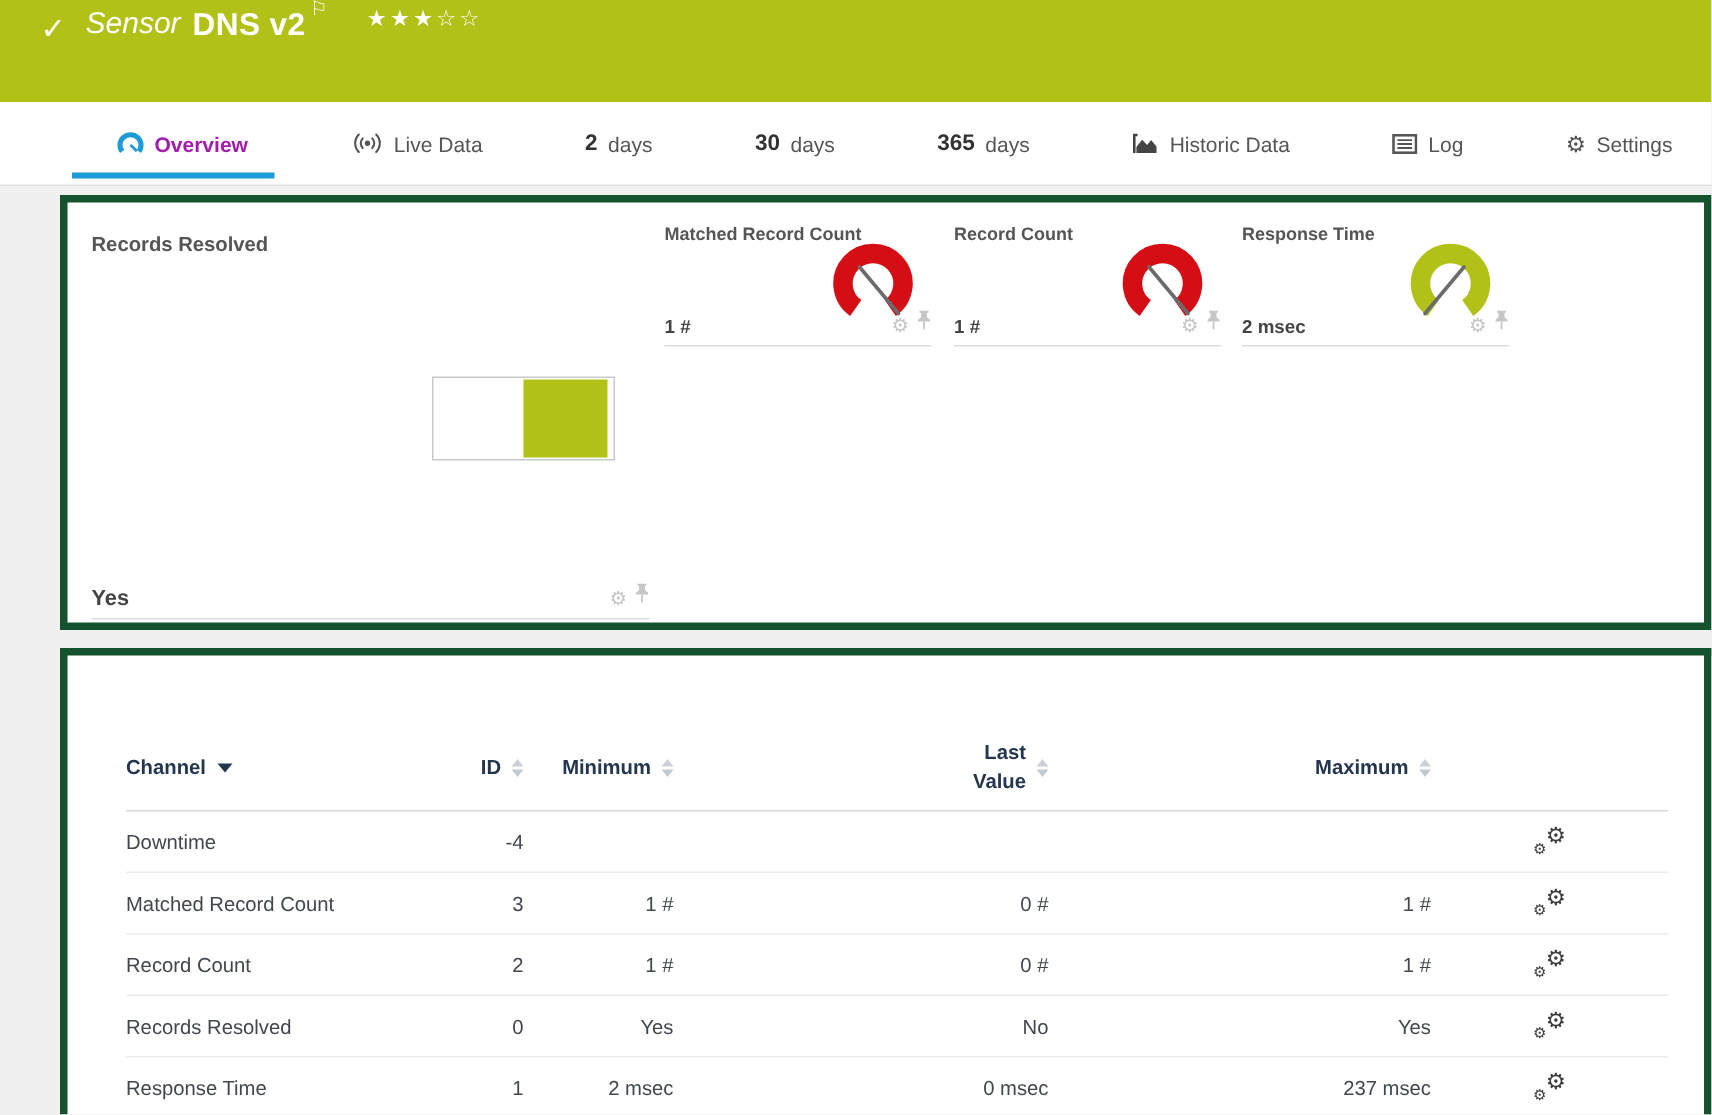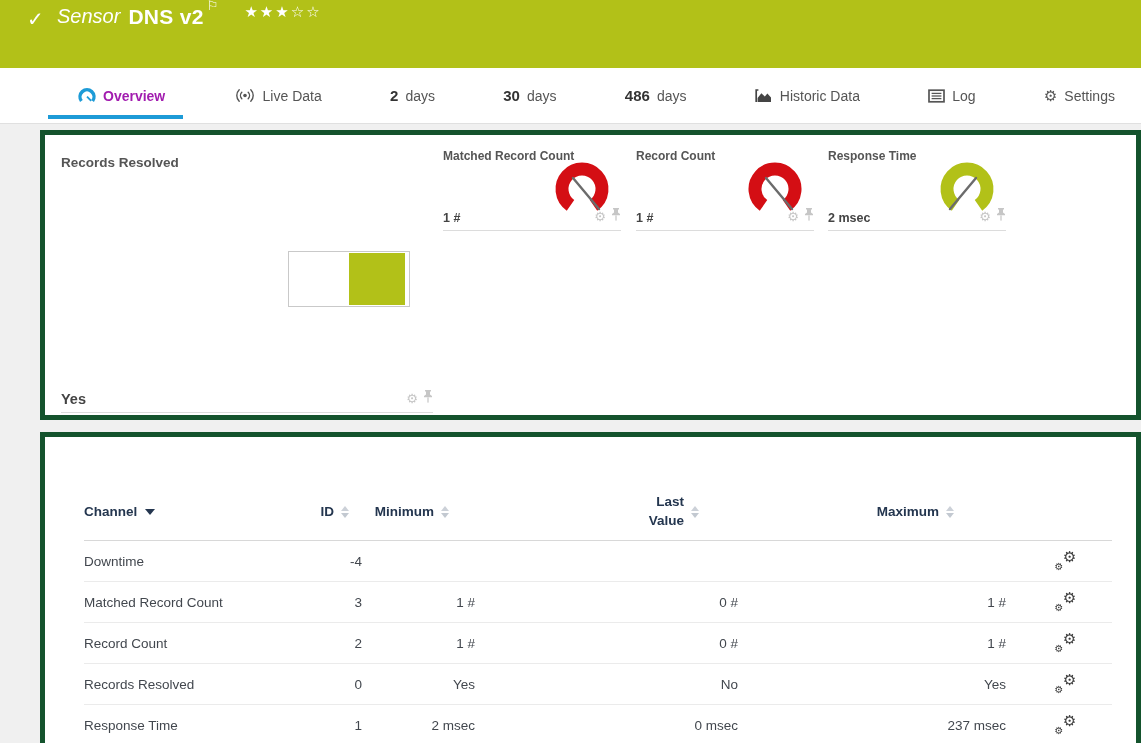--- a/index.html
+++ b/index.html
@@ -60,21 +60,21 @@
               align-items:flex-end; padding-bottom:5px; }
   .g-value { font-size:12.5px; font-weight:bold; color:#444; }
   .g-icons { position:relative; z-index:2; background:transparent; }
 
   
   .table { padding:46px 24px 0 39px; }
   .trow { display:grid; grid-template-columns:225px 40px 100px 250px 255px 1fr;
           align-items:center; }
   .thead { height:58px; align-items:center; border-bottom:1px solid #d8d8d8;
            color:#24364f; font-size:13.5px; font-weight:bold; }
-  .tbody-row { height:41px; border-bottom:1px solid #ebebeb; font-size:13.5px; color:#42474e;gap:13px; }
+  .tbody-row { height:41px; border-bottom:1px solid #ebebeb; font-size:13.5px; color:#42474e; }
   .c-left { text-align:left; } .c-right { text-align:right; } .c-center { text-align:center; }
   .hcell { display:flex; align-items:center; }
   .hcell.c-right { justify-content:flex-end; }
   .hlabel-wrap { display:inline-block; width:46px; text-align:right; line-height:1.4; }
   .sort { display:inline-flex; flex-direction:column; gap:2px; margin-left:7px; }
   .sort .up { width:0; height:0; border-left:4px solid transparent; border-right:4px solid transparent;
               border-bottom:5px solid #ccd1d8; }
   .sort .dn { width:0; height:0; border-left:4px solid transparent; border-right:4px solid transparent;
               border-top:5px solid #c3c9d1; }
   .tri-down { width:0; height:0; border-left:5px solid transparent; border-right:5px solid transparent;
@@ -122,21 +122,21 @@
     </div>
     <div class="tab">
       <span class="tnum">2</span>
       <span class="tlabel">days</span>
     </div>
     <div class="tab">
       <span class="tnum">30</span>
       <span class="tlabel">days</span>
     </div>
     <div class="tab">
-      <span class="tnum">486</span>
+      <span class="tnum">365</span>
       <span class="tlabel">days</span>
     </div>
     <div class="tab">
       <span class="ticon">
         <svg width="18" height="15" viewBox="0 0 18 15">
             <path d="M1.2 14 V2 H3.4" fill="none" stroke="#444" stroke-width="1.7"></path>
             <path d="M2.6 14 L2.6 10 L6.4 5.2 L9.8 8.6 L12.4 5.4 L16 9.6 V14 Z" fill="#444"></path>
           </svg>
       </span>
 

